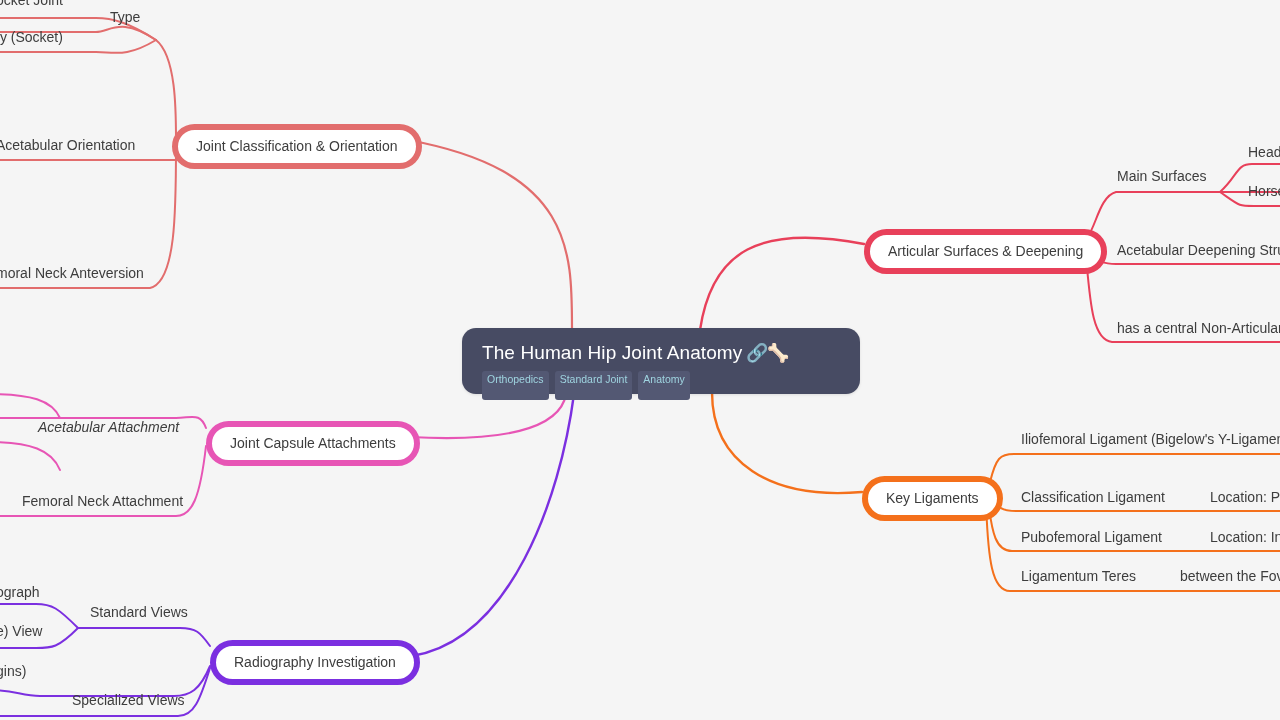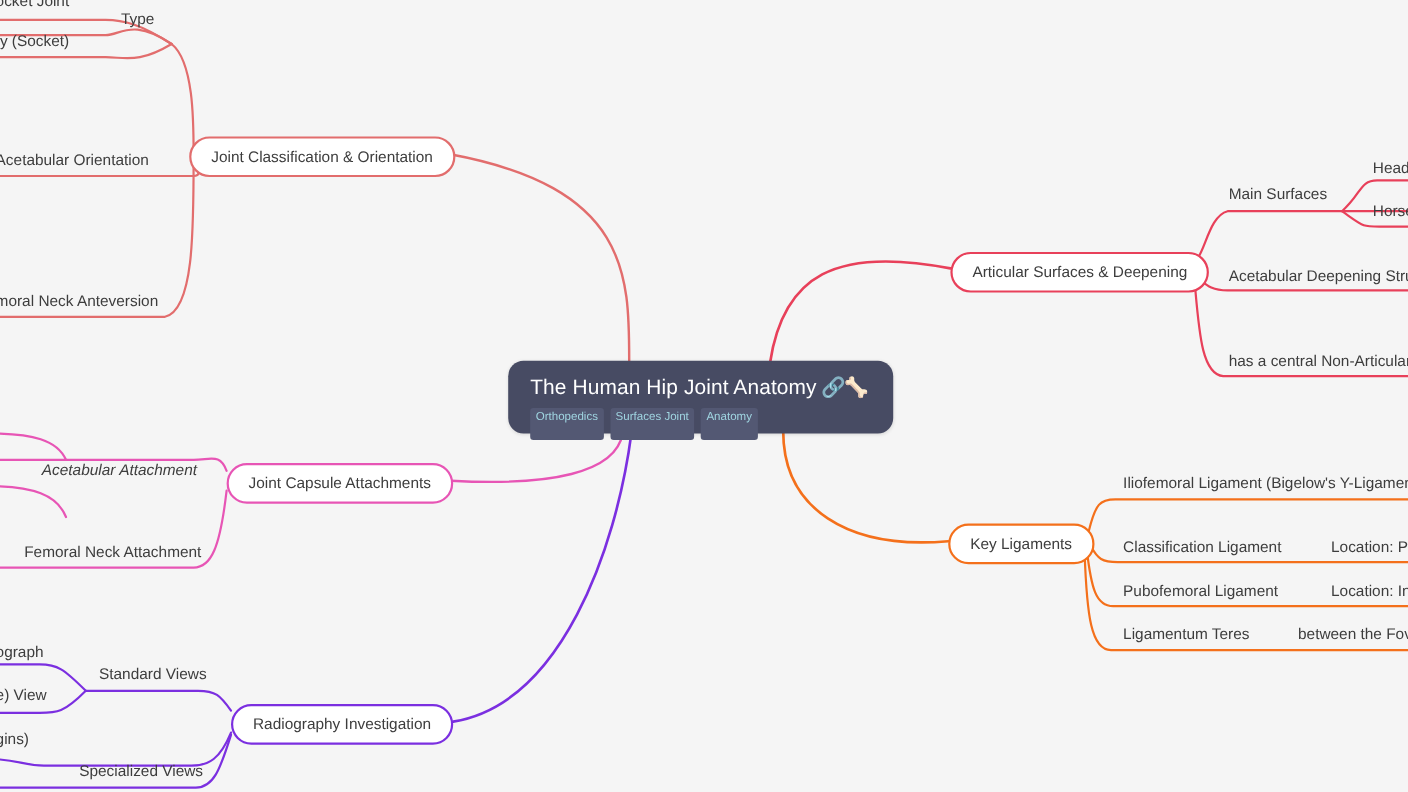--- a/index.html
+++ b/index.html
@@ -76,21 +76,21 @@
     padding: 3px 5px 16px 5px;
     border-radius: 3px;
     white-space: nowrap;
   }
 
   
   .branch-node {
     position: absolute;
     z-index: 3;
     background: #ffffff;
-    border: 2px solid #3b82f6;
+    border: 6px solid #3b82f6;
     border-radius: 999px;
     padding: 8px 18px;
     box-sizing: border-box;
     font-size: 14px;
     color: #3d3d3d;
     white-space: nowrap;
     line-height: 1.2;
   }
 
   
@@ -146,27 +146,27 @@
 
     <path d="M 574,394 C 560,500 510,640 412,656" stroke="#7b2fe0" stroke-width="2.4"></path>
 
     <path d="M 210,646 C 200,632 196,628 180,628 L 78,628" stroke="#7b2fe0" stroke-width="2"></path>
     <path d="M 78,628 C 58,608 52,604 36,604 L -10,604" stroke="#7b2fe0" stroke-width="2"></path>
     <path d="M 78,628 C 58,648 52,648 36,648 L -10,648" stroke="#7b2fe0" stroke-width="2"></path>
     <path d="M 210,666 C 200,690 190,696 174,696 L 40,696 C 22,696 14,690 -10,690" stroke="#7b2fe0" stroke-width="2"></path>
     <path d="M 210,668 C 200,700 194,716 178,716 L -10,716" stroke="#7b2fe0" stroke-width="2"></path>
   </svg>
 
-  <div class="root-node" style="left:462px; top:328px; width:350px; height:66px;">
+  <div class="root-node" style="left:462px; top:328px; width:398px; height:66px;">
     <div class="root-title">
       <span>The Human Hip Joint Anatomy</span><span class="emoji">&nbsp;🔗</span><span class="emoji">🦴</span>
     </div>
     <div class="root-tags">
       <span class="root-tag">Orthopedics</span>
-      <span class="root-tag">Surfaces Joint</span>
+      <span class="root-tag">Standard Joint</span>
       <span class="root-tag">Anatomy</span>
     </div>
   </div>
 
   <div class="branch-node" style="left:172px; top:124px; border-color:#e26d6d;">
     <span>Joint Classification &amp; Orientation</span>
   </div>
 
   <div class="branch-node" style="left:864px; top:229px; border-color:#e8405a;">
     <span>Articular Surfaces &amp; Deepening</span>

